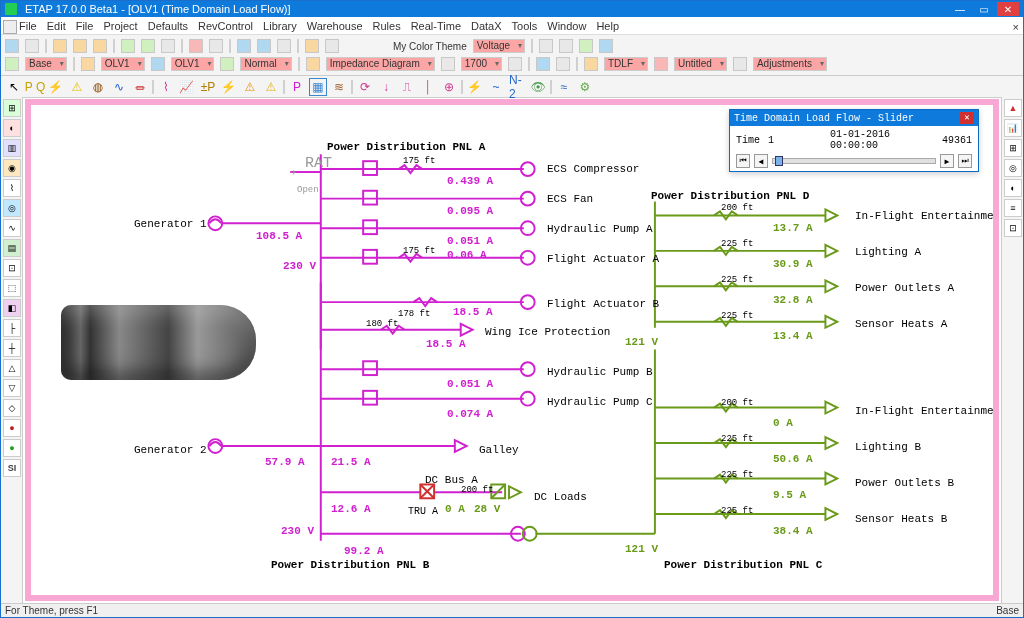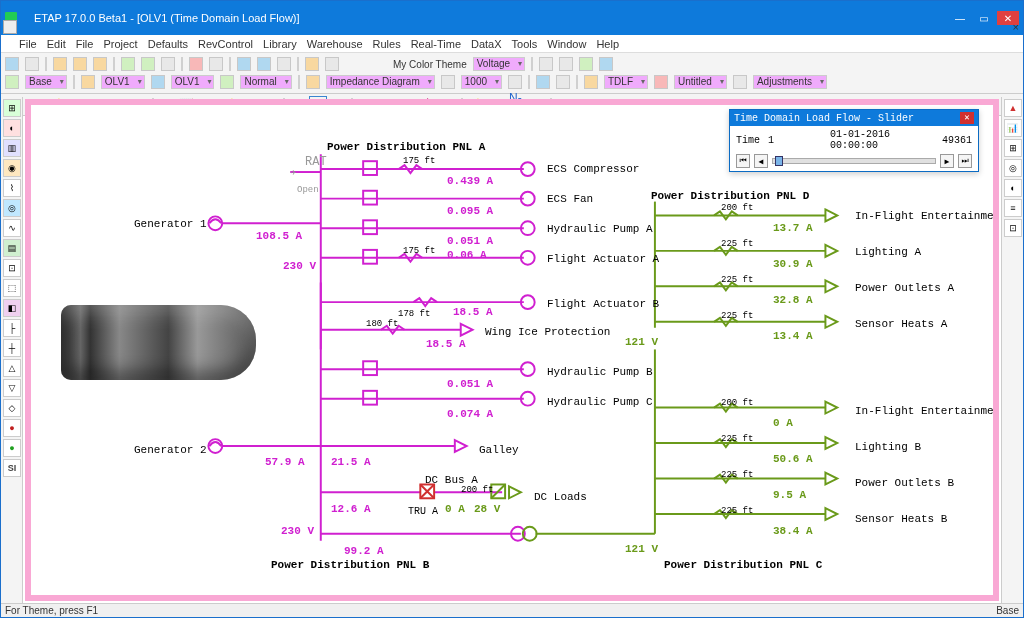--- a/index.html
+++ b/index.html
@@ -1,36 +1,36 @@
 <!DOCTYPE html>
 <html><head>
 <meta charset="utf-8">
 <style>
 * { margin: 0; padding: 0; box-sizing: border-box; }
 body { font-family: Tahoma, Arial, sans-serif; font-size: 10px; background: #fff; width: 1024px; height: 618px; overflow: hidden; border: 1px solid #1a6fcc; position: relative; }
-.titlebar { background: #0e7adb; color: #fff; height: 34px; display: flex; align-items: center; padding: 0 4px; gap: 17px; }
+.titlebar { background: #0e7adb; color: #fff; height: 16px; display: flex; align-items: center; padding: 0 4px; gap: 8px; }
 .titlebar .icon { width: 12px; height: 12px; background: #2c5; border-radius: 1px; }
 .titlebar .title { flex: 1; font-size: 11px; }
 .winbtns { display: flex; gap: 2px; }
 .winbtn { width: 22px; height: 14px; background: #0e7adb; color:#fff; display:flex; align-items:center; justify-content:center; font-size:10px; cursor:pointer; }
 .winbtn.close { background:#e04040; }
 .menubar { background:#fff; height:18px; display:flex; align-items:center; padding-left:18px; gap:10px; border-bottom:1px solid #ddd; font-size:11px; color:#333; }
 .menubar .mi { cursor:pointer; }
 .menubar .doc-icon { position:absolute; left:2px; top:19px; width:14px; height:14px; background:#eee; border:1px solid #aaa; }
 .menubar .doc-x { position:absolute; right:4px; top:20px; font-size:11px; color:#333; cursor:pointer; }
 .toolbars { background:#f4f4f4; padding:2px 4px; border-bottom:1px solid #ccc; }
 .tb-row { display:flex; align-items:center; gap:6px; height:18px; }
 .tbi { width:14px; height:14px; background:#e8e8e8; border:1px solid #c8c8c8; cursor:pointer; }
 .tbi.c1 { background:#b0d8f0; }
 .tbi.c2 { background:#f8d8a0; }
 .tbi.c3 { background:#d0f0c0; }
 .tbi.r { background:#f8b8b8; }
 .tsep { width:2px; height:14px; background:#d0d0d0; }
 .tlabel { font-size:10px; color:#333;margin-left:48px; }
-.tdrop { font-size:10px; color:#333; border:1px solid #ccc; padding:0 14px 0 3px; background:#f0abfc; position:relative; cursor:pointer; height:14px; line-height:12px; }
+.tdrop { font-size:10px; color:#333; border:1px solid #ccc; padding:0 14px 0 3px; background:#fca5a5; position:relative; cursor:pointer; height:14px; line-height:12px; }
 .tdrop::after { content:"▾"; position:absolute; right:2px; top:0; font-size:8px; color:#666; }
 .tool-row2 { display:flex; gap:3px; padding:2px 4px; background:#f4f4f4; border-bottom:1px solid #ccc; align-items:center; height:22px; }
 .tico { width:18px; height:18px; display:flex; align-items:center; justify-content:center; cursor:pointer; font-size:12px; border:1px solid transparent; }
 .main { position:absolute; top:96px; left:0; right:0; bottom:14px; display:flex; }
 .lpalette { width:22px; background:#f4f4f4; border-right:1px solid #ccc; display:flex; flex-direction:column; padding:2px; gap:2px; overflow:hidden; }
 .rpalette { width:22px; background:#f4f4f4; border-left:1px solid #ccc; display:flex; flex-direction:column; padding:2px; gap:2px; }
 .pico { width:18px; height:18px; border:1px solid #ccc; background:#fff; cursor:pointer; font-size:9px; display:flex; align-items:center; justify-content:center; }
 .canvas { flex:1; background:#fff; border:6px solid #f9a8d4; margin:2px; position:relative; overflow:hidden; }
 .statusbar { position:absolute; bottom:0; left:0; right:0; height:14px; background:#f0f0f0; border-top:1px solid #ccc; font-size:10px; color:#333; padding:0 4px; display:flex; align-items:center; }
 .statusbar .sright { margin-left:auto; }
@@ -125,21 +125,21 @@
     <span class="tbi c2"></span>
     <span class="tdrop">OLV1</span>
     <span class="tbi c1"></span>
     <span class="tdrop">OLV1</span>
     <span class="tbi c3"></span>
     <span class="tdrop">Normal</span>
     <span class="tsep"></span>
     <span class="tbi c2"></span>
     <span class="tdrop">Impedance Diagram</span>
     <span class="tbi"></span>
-    <span class="tdrop">1000</span>
+    <span class="tdrop">1700</span>
     <span class="tbi"></span>
     <span class="tsep"></span>
     <span class="tbi c1"></span>
     <span class="tbi"></span>
     <span class="tsep"></span>
     <span class="tbi c2"></span>
     <span class="tdrop">TDLF</span>
     <span class="tbi r"></span>
     <span class="tdrop">Untitled</span>
     <span class="tbi"></span>
@@ -329,21 +329,21 @@
       </svg>
 
       <div class="eng-img"></div>
       <div class="rat">✈</div>
 
       <div class="dlabel" style="left:296px;top:36px;font-weight:bold">Power Distribution PNL A</div>
       <div class="dlabel" style="left:240px;top:454px;font-weight:bold">Power Distribution PNL B</div>
       <div class="dlabel" style="left:633px;top:454px;font-weight:bold">Power Distribution PNL C</div>
       <div class="dlabel" style="left:620px;top:85px;font-weight:bold">Power Distribution PNL D</div>
 
-      <div class="dlabel" style="left:274px;top:50px;color:#999;font-size:12px">RAT</div>
+      <div class="dlabel" style="left:274px;top:50px;color:#999;font-size:15px">RAT</div>
       <div class="dlabel" style="left:266px;top:80px;color:#999;font-size:9px">Open</div>
 
       <div class="dlabel" style="left:103px;top:113px">Generator 1</div>
       <div class="dlabel" style="left:103px;top:339px">Generator 2</div>
 
       <div class="dlabel magenta" style="left:225px;top:125px;font-weight:bold">108.5 A</div>
       <div class="dlabel magenta" style="left:252px;top:155px;font-weight:bold">230 V</div>
       <div class="dlabel magenta" style="left:250px;top:420px;font-weight:bold">230 V</div>
 
       <div class="dlabel" style="left:372px;top:51px;font-size:9px">175 ft</div>

